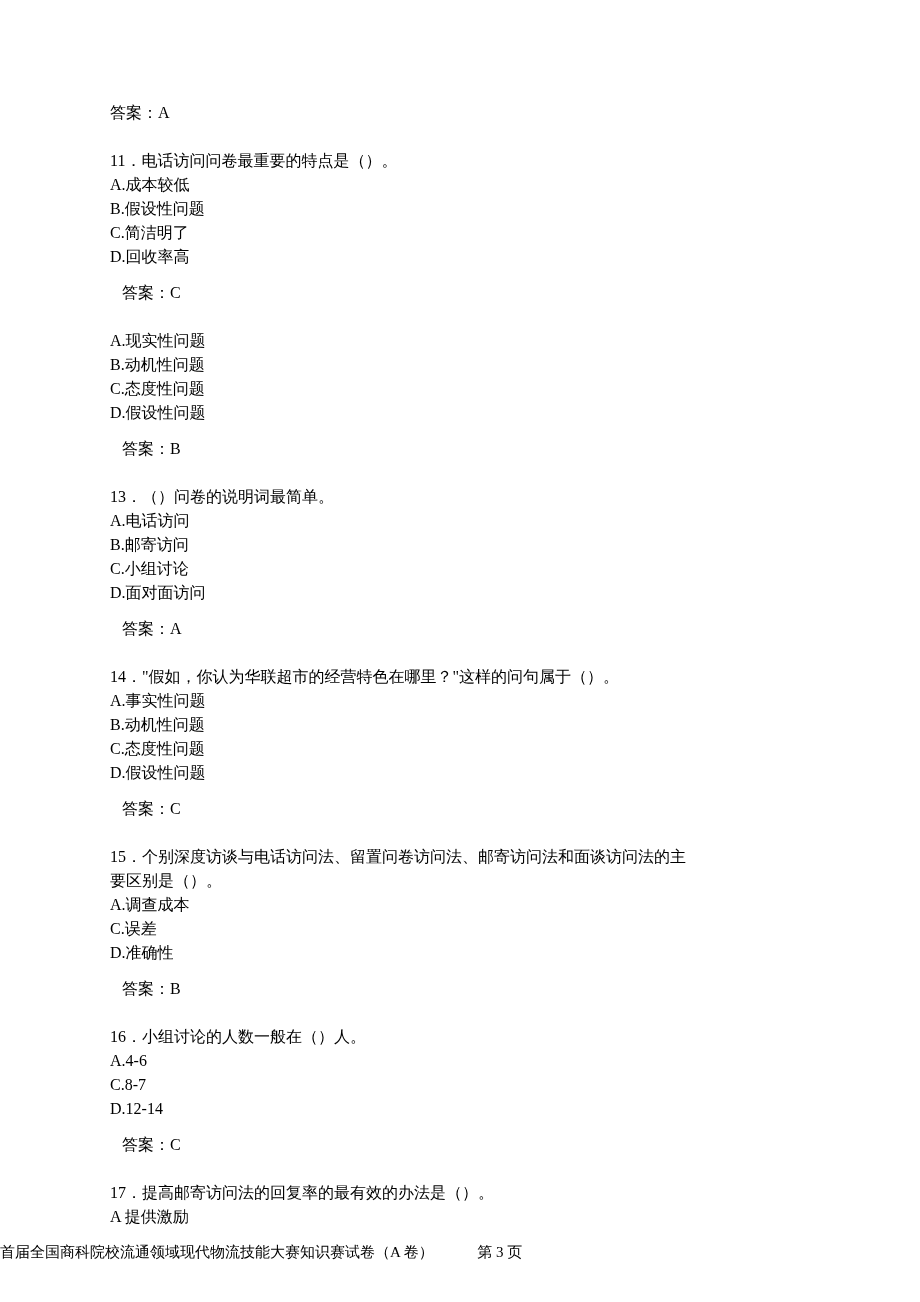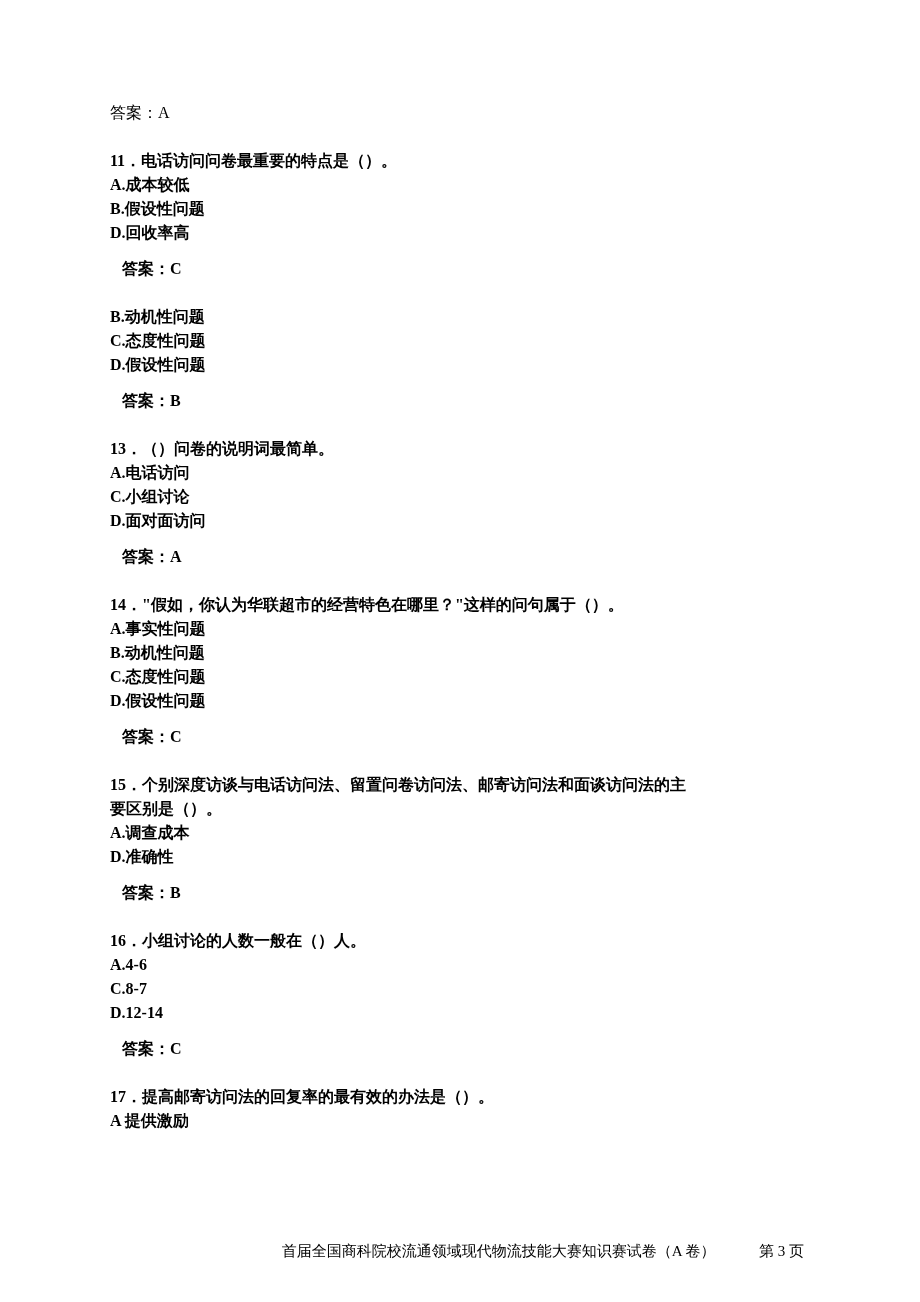--- a/index.html
+++ b/index.html
@@ -16,86 +16,89 @@
     min-height: 1302px;
     padding: 85px 110px 50px 110px;
     box-sizing: border-box;
     position: relative;
   }
   .answer-line {
     margin-bottom: 24px;
   }
   .question-block {
     margin-bottom: 24px;
-    font-weight: bold;
   }
   .q-stem {
     margin: 0;
   }
   .q-opt {
     margin: 0;
   }
   .q-ans {
     margin: 12px;
   }
   .footer {
     position: absolute;
     bottom: 40px;
     left: 0;
     right: 0;
-    text-align: right;
+    text-align: left;
     font-size: 15px;
   }
   .footer .gap {
     display: inline-block;
     width: 36px;
   }
 </style>
 </head>
 <body>
 
 <div class="page">
 
   <p class="answer-line">答案：A</p>
 
   <div class="question-block">
     <p class="q-stem">11．电话访问问卷最重要的特点是（）。</p>
     <p class="q-opt">A.成本较低</p>
     <p class="q-opt">B.假设性问题</p>
+    <p class="q-opt">C.简洁明了</p>
     <p class="q-opt">D.回收率高</p>
     <p class="q-ans">答案：C</p>
   </div>
 
   <div class="question-block">
+    <p class="q-opt">A.现实性问题</p>
     <p class="q-opt">B.动机性问题</p>
     <p class="q-opt">C.态度性问题</p>
     <p class="q-opt">D.假设性问题</p>
     <p class="q-ans">答案：B</p>
   </div>
 
   <div class="question-block">
     <p class="q-stem">13．（）问卷的说明词最简单。</p>
     <p class="q-opt">A.电话访问</p>
+    <p class="q-opt">B.邮寄访问</p>
     <p class="q-opt">C.小组讨论</p>
     <p class="q-opt">D.面对面访问</p>
     <p class="q-ans">答案：A</p>
   </div>
 
   <div class="question-block">
     <p class="q-stem">14．"假如，你认为华联超市的经营特色在哪里？"这样的问句属于（）。</p>
     <p class="q-opt">A.事实性问题</p>
     <p class="q-opt">B.动机性问题</p>
     <p class="q-opt">C.态度性问题</p>
     <p class="q-opt">D.假设性问题</p>
     <p class="q-ans">答案：C</p>
   </div>
 
   <div class="question-block">
     <p class="q-stem">15．个别深度访谈与电话访问法、留置问卷访问法、邮寄访问法和面谈访问法的主要区别是（）。</p>
     <p class="q-opt">A.调查成本</p>
+    <p class="q-opt">C.误差</p>
     <p class="q-opt">D.准确性</p>
     <p class="q-ans">答案：B</p>
   </div>
 
   <div class="question-block">
     <p class="q-stem">16．小组讨论的人数一般在（）人。</p>
     <p class="q-opt">A.4-6</p>
     <p class="q-opt">C.8-7</p>
     <p class="q-opt">D.12-14</p>
     <p class="q-ans">答案：C</p>

